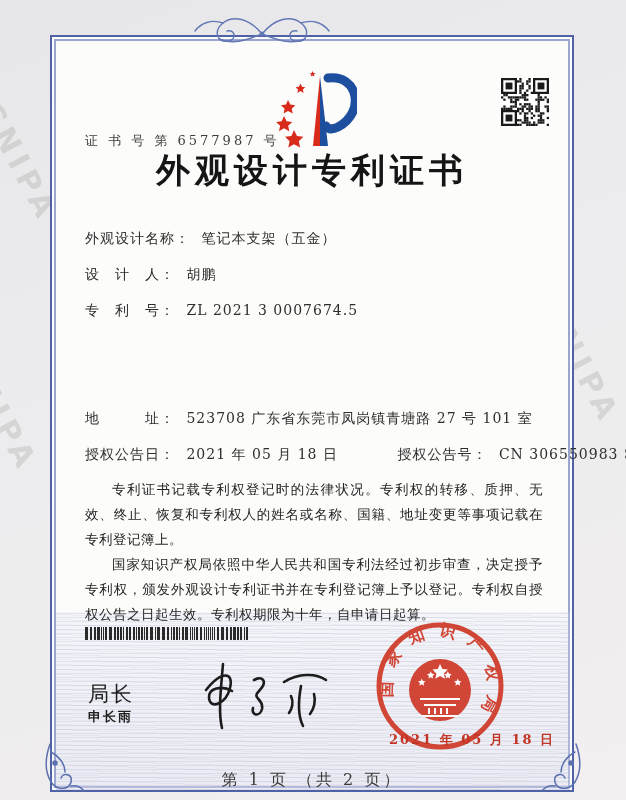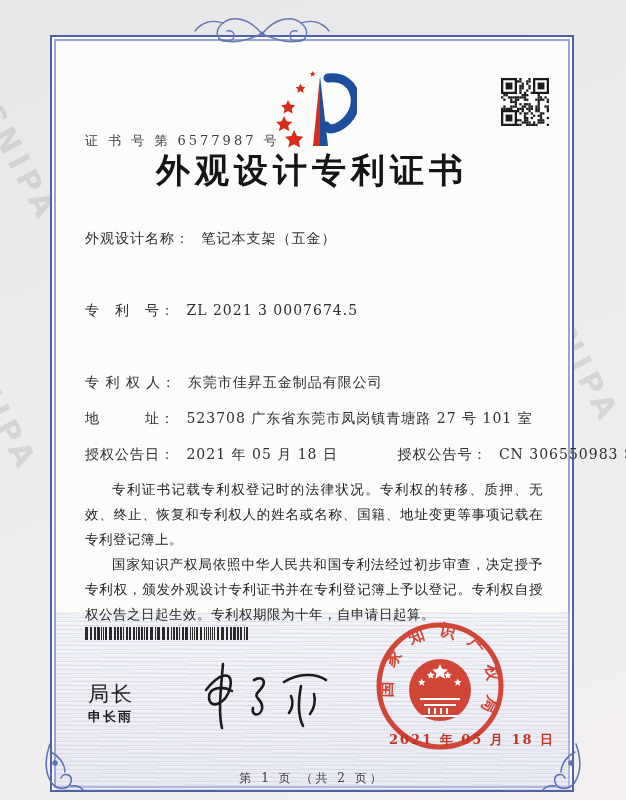--- a/index.html
+++ b/index.html
@@ -62,21 +62,21 @@
   .signature { position:absolute; left:188px; top:658px; width:148px; height:74px; }
   
   .seal { position:absolute; left:374px; top:620px; width:132px; height:132px; opacity:.93; }
   .seal-date {
     position:absolute; left:389px; top:731px; font-size:13px; font-weight:bold;
     color:#c23524; letter-spacing:2px; z-index:5;
   }
   
   .page-footer {
     position:absolute; left:50px; top:770px; width:524px; text-align:center;
-    font-size:12px; letter-spacing:3px; color:#3a3a3a;
+    font-size:16px; letter-spacing:3px; color:#3a3a3a;
   }
   
   .orn-top { position:absolute; left:187px; top:10px; width:150px; height:42px; }
   .orn-bl  { position:absolute; left:42px; top:742px; width:42px; height:50px; }
   .orn-br  { position:absolute; left:542px; top:742px; width:42px; height:50px; transform:scaleX(-1); }
 </style>
 </head>
 <body>
 
 <div class="photo">
@@ -275,27 +275,27 @@
         <rect x="40" y="40" width="2" height="2"></rect>
       </g>
   </svg>
 
   <div class="title">外观设计专利证书</div>
 
   <div class="field-row fr0">
     <span class="lbl">外观设计名称：</span>
     <span class="val">笔记本支架（五金）</span>
   </div>
+  <div class="field-row fr1">
+    <span class="lbl">设　计　人：</span>
+    <span class="val">胡鹏</span>
+  </div>
   <div class="field-row fr2">
     <span class="lbl">专　利　号：</span>
     <span class="val">ZL 2021 3 0007674.5</span>
-  </div>
-  <div class="field-row fr4">
-    <span class="lbl">专 利 权 人：</span>
-    <span class="val">东莞市佳昇五金制品有限公司</span>
   </div>
   <div class="field-row fr5">
     <span class="lbl">地　　　址：</span>
     <span class="val">523708 广东省东莞市凤岗镇青塘路 27 号 101 室</span>
   </div>
   <div class="field-row fr6">
     <span>
       <span class="lbl">授权公告日：</span>
       <span class="val">2021 年 05 月 18 日</span>
     </span>

